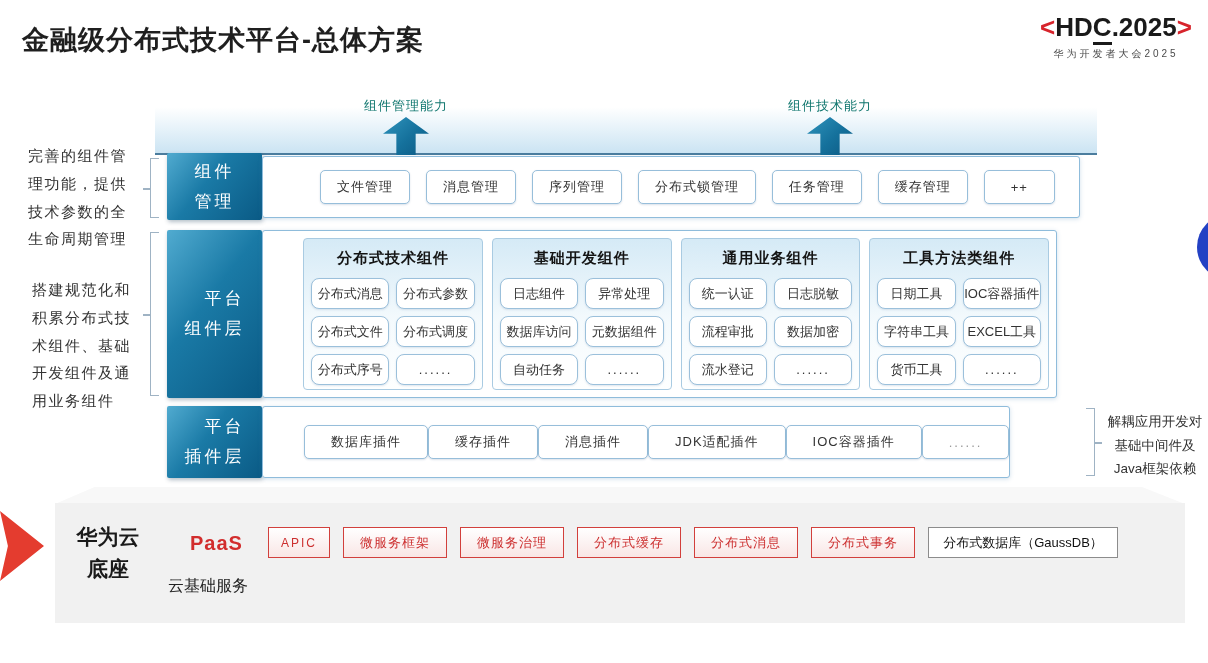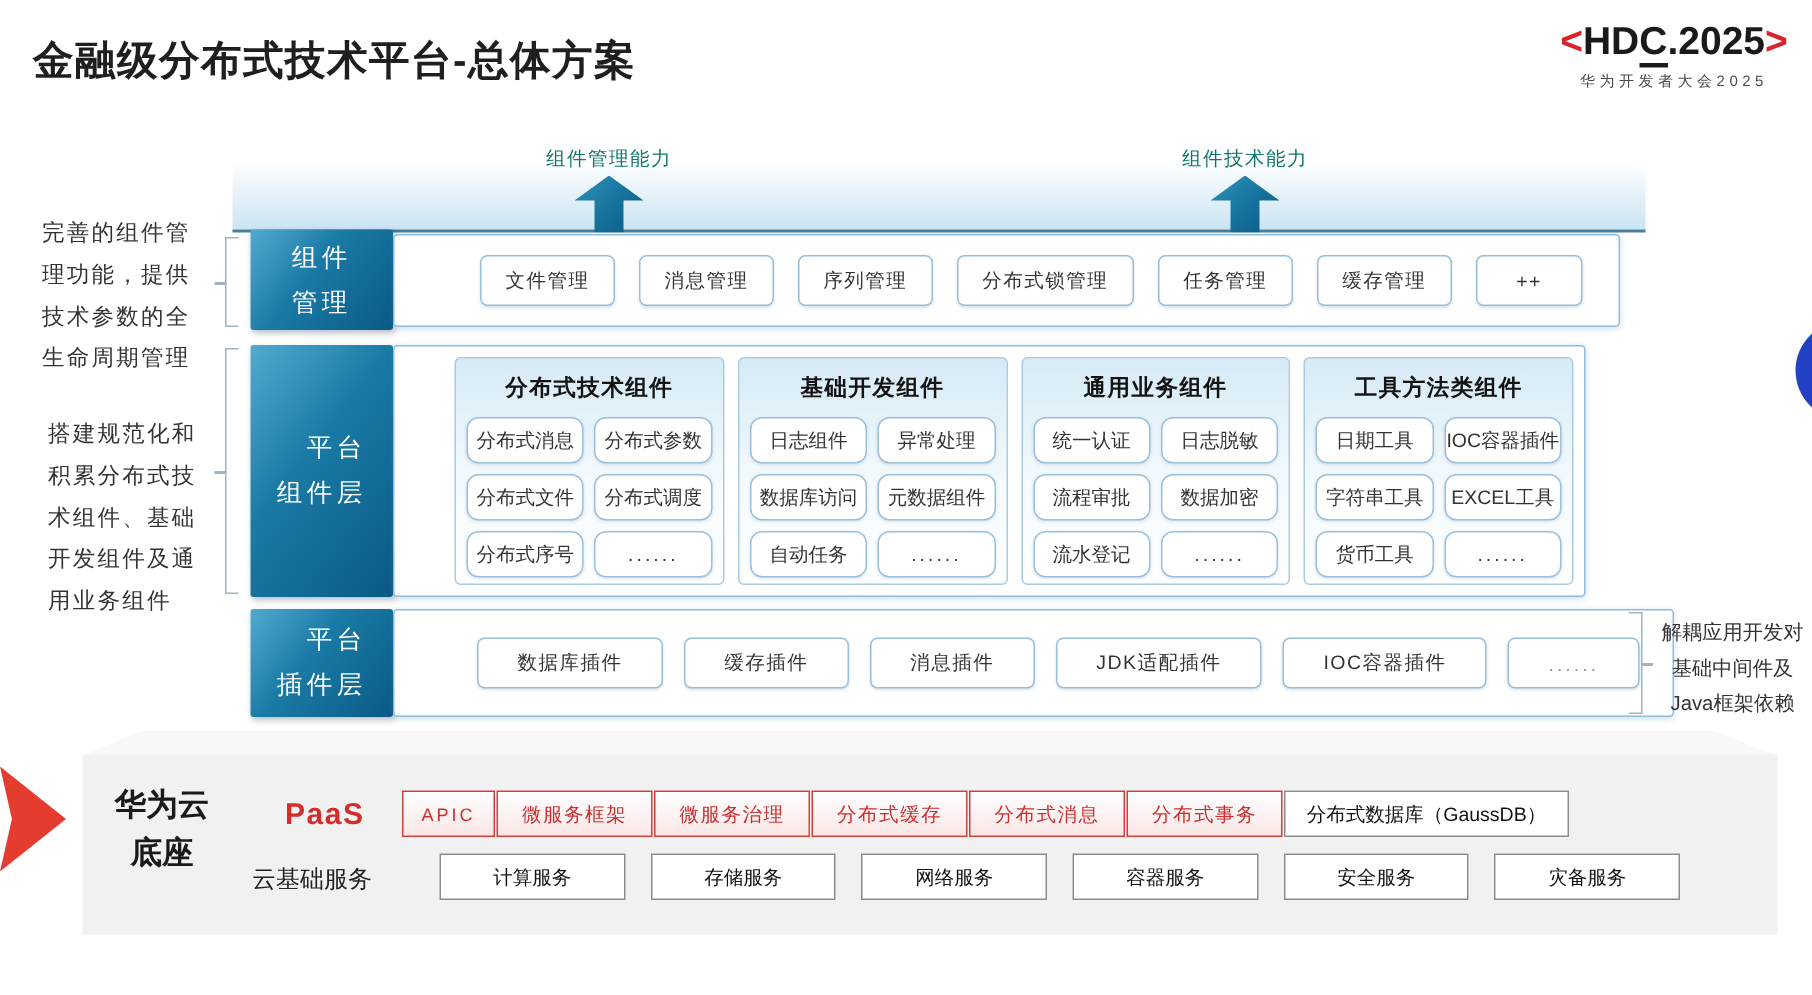--- a/index.html
+++ b/index.html
@@ -57,21 +57,21 @@
   .slab-top { position:absolute; left:55px; top:487px; width:1130px; height:17px; background:#f8f8f8;
     clip-path:polygon(3.5% 0%,96.2% 0%,100% 100%,0% 100%); }
   .slab { position:absolute; left:55px; top:503px; width:1130px; height:120px; background:#f1f1f1; }
   .red-arrow { position:absolute; left:0; top:511px; width:44px; height:70px; background:#e43c2f;
     clip-path:polygon(0% 0%,100% 50%,0% 100%,18% 50%); }
   .foundation-label { position:absolute; left:64px; top:521px; width:88px; text-align:center;
     font-size:21px; font-weight:bold; line-height:1.5; white-space:pre-line; color:#1a1a1a; }
   .paas-label { position:absolute; left:190px; top:532px; font-size:20px; font-weight:bold;
     color:#d22d2d; letter-spacing:1px; }
   .cloud-label { position:absolute; left:168px; top:576px; font-size:16px; color:#222; }
-  .paas-row { position:absolute; left:268px; top:527px; width:852px; display:flex; gap:1px; }
+  .paas-row { position:absolute; left:268px; top:527px; width:852px; display:flex; gap:13px; }
   .paas-chip { display:flex; align-items:center; justify-content:center; height:31px;
     border:1.5px solid #d2403c; color:#cc2f2f; font-size:13px; letter-spacing:1px;
     background:linear-gradient(180deg,#ffffff 0%,#f9e6e5 100%); white-space:nowrap; }
   .paas-apic { width:62px; font-size:12px; letter-spacing:2px; }
   .paas-mid { width:104px; }
   .gauss-chip { width:190px; border:1.5px solid #8c8c8c; color:#111; background:#fff;
     display:flex; align-items:center; justify-content:center; height:31px; font-size:13px; white-space:nowrap; }
   .cloud-row { position:absolute; left:293px; top:569px; width:827px; display:flex; gap:17px; }
   .cloud-chip { flex:1; display:flex; align-items:center; justify-content:center; height:31px;
     border:1.5px solid #8c8c8c; background:#fff; color:#111; font-size:13px; white-space:nowrap; }
@@ -161,21 +161,21 @@
           <div class="gitem">EXCEL工具</div>
           <div class="gitem">货币工具</div>
           <div class="gitem dots">......</div>
         </div>
       </div>
     </div>
   </div>
 
   <div class="teal-label" style="left:167px; top:406px; width:95px; height:72px;">平台
 插件层</div>
-  <div class="row-box" style="left:262px; top:406px; width:854px; height:72px;">
+  <div class="row-box" style="left:262px; top:406px; width:748px; height:72px;">
     <div class="row-items">
       <div class="chip chip-wide">数据库插件</div>
       <div class="chip chip-wide">缓存插件</div>
       <div class="chip chip-wide">消息插件</div>
       <div class="chip chip-wide">JDK适配插件</div>
       <div class="chip chip-wide">IOC容器插件</div>
       <div class="chip chip-wide dots">......</div>
     </div>
   </div>
 
@@ -196,22 +196,14 @@
   <div class="paas-row">
     <div class="paas-chip paas-apic">APIC</div>
     <div class="paas-chip paas-mid">微服务框架</div>
     <div class="paas-chip paas-mid">微服务治理</div>
     <div class="paas-chip paas-mid">分布式缓存</div>
     <div class="paas-chip paas-mid">分布式消息</div>
     <div class="paas-chip paas-mid">分布式事务</div>
     <div class="gauss-chip">分布式数据库（GaussDB）</div>
   </div>
 
-  <div class="cloud-row">
-    <div class="cloud-chip">计算服务</div>
-    <div class="cloud-chip">存储服务</div>
-    <div class="cloud-chip">网络服务</div>
-    <div class="cloud-chip">容器服务</div>
-    <div class="cloud-chip">安全服务</div>
-    <div class="cloud-chip">灾备服务</div>
-  </div>
 
 </div>
 
 </body></html>

